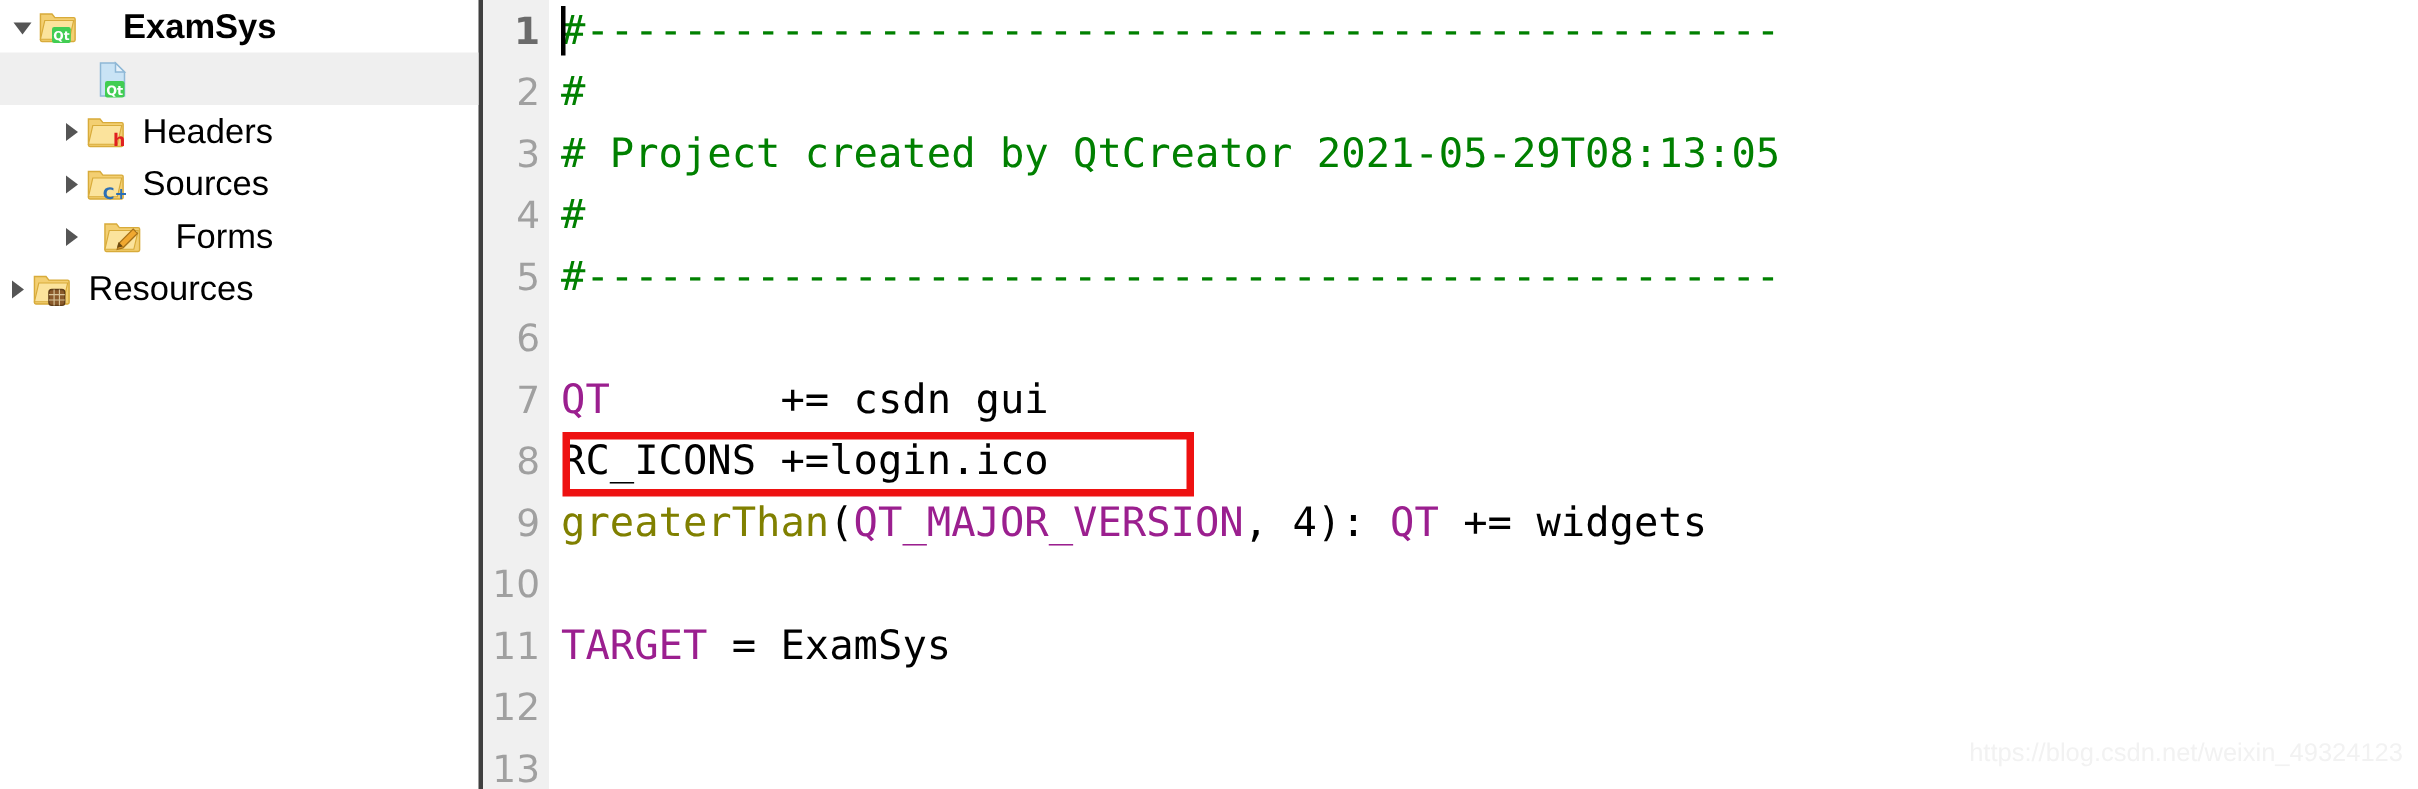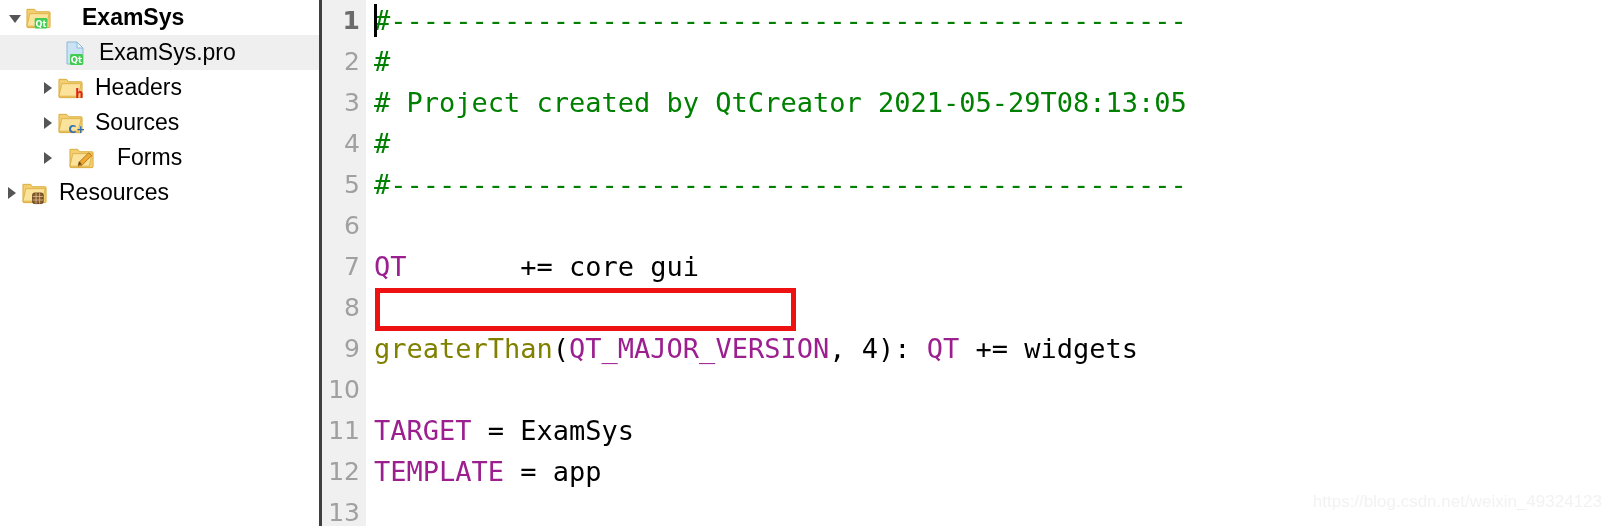--- a/index.html
+++ b/index.html
@@ -188,21 +188,20 @@
 
     <div class="tree-row selected" style="padding-left:62px;">
       <span class="tree-icon">
         <svg width="26" height="26" viewBox="0 0 26 26">
           <path d="M5 2 h10 l6 6 v16 H5 Z" fill="#c9e3f5" stroke="#8fb8d6" stroke-width="1"></path>
           <path d="M15 2 v6 h6 Z" fill="#e9f3fb" stroke="#8fb8d6" stroke-width="1"></path>
           <rect x="8" y="14" width="13" height="11" rx="1.5" fill="#41cd52"></rect>
           <text x="14.5" y="23" font-family="DejaVu Sans" font-size="8.5" font-weight="bold" fill="#ffffff" text-anchor="middle">Qt</text>
         </svg>
       </span>
-      <span class="tree-label">ExamSys.pro</span>
     </div>
 
     <div class="tree-row" style="padding-left:36px;">
       <span class="twisty">
         <svg width="18" height="18" viewBox="0 0 18 18">
             <polygon points="6,3 14,9 6,15" fill="#555555"></polygon>
           </svg>
       </span>
       <span class="tree-icon">
         <svg width="27" height="24" viewBox="0 0 27 24">
@@ -296,45 +295,45 @@
         <span class="code-text"><span class="tok-comment">#-------------------------------------------------</span></span>
       </div>
 
       <div class="code-line">
         <span class="lineno">6</span>
         <span class="code-text"></span>
       </div>
 
       <div class="code-line">
         <span class="lineno">7</span>
-        <span class="code-text"><span class="tok-var">QT</span><span class="tok-plain">       += core gui</span></span>
+        <span class="code-text"><span class="tok-var">QT</span><span class="tok-plain">       += csdn gui</span></span>
       </div>
 
       <div class="code-line">
         <span class="lineno">8</span>
+        <span class="code-text"><span class="tok-plain">RC_ICONS +=login.ico</span></span>
       </div>
 
       <div class="code-line">
         <span class="lineno">9</span>
         <span class="code-text"><span class="tok-func">greaterThan</span><span class="tok-plain">(</span><span class="tok-var">QT_MAJOR_VERSION</span><span class="tok-plain">, 4): </span><span class="tok-var">QT</span><span class="tok-plain"> += widgets</span></span>
       </div>
 
       <div class="code-line">
         <span class="lineno">10</span>
         <span class="code-text"></span>
       </div>
 
       <div class="code-line">
         <span class="lineno">11</span>
         <span class="code-text"><span class="tok-var">TARGET</span><span class="tok-plain"> = ExamSys</span></span>
       </div>
 
       <div class="code-line">
         <span class="lineno">12</span>
-        <span class="code-text"><span class="tok-var">TEMPLATE</span><span class="tok-plain"> = app</span></span>
       </div>
 
       <div class="code-line">
         <span class="lineno">13</span>
         <span class="code-text"></span>
       </div>
 
     </div>
 
     <div id="caret"></div>

